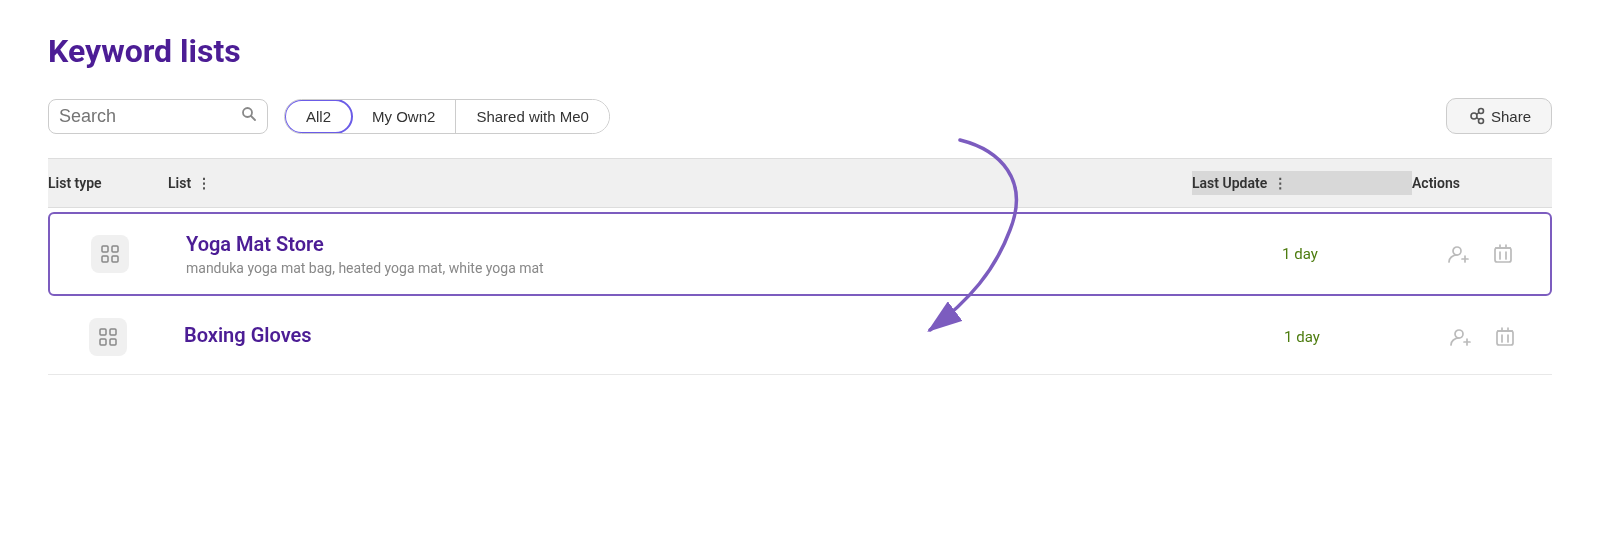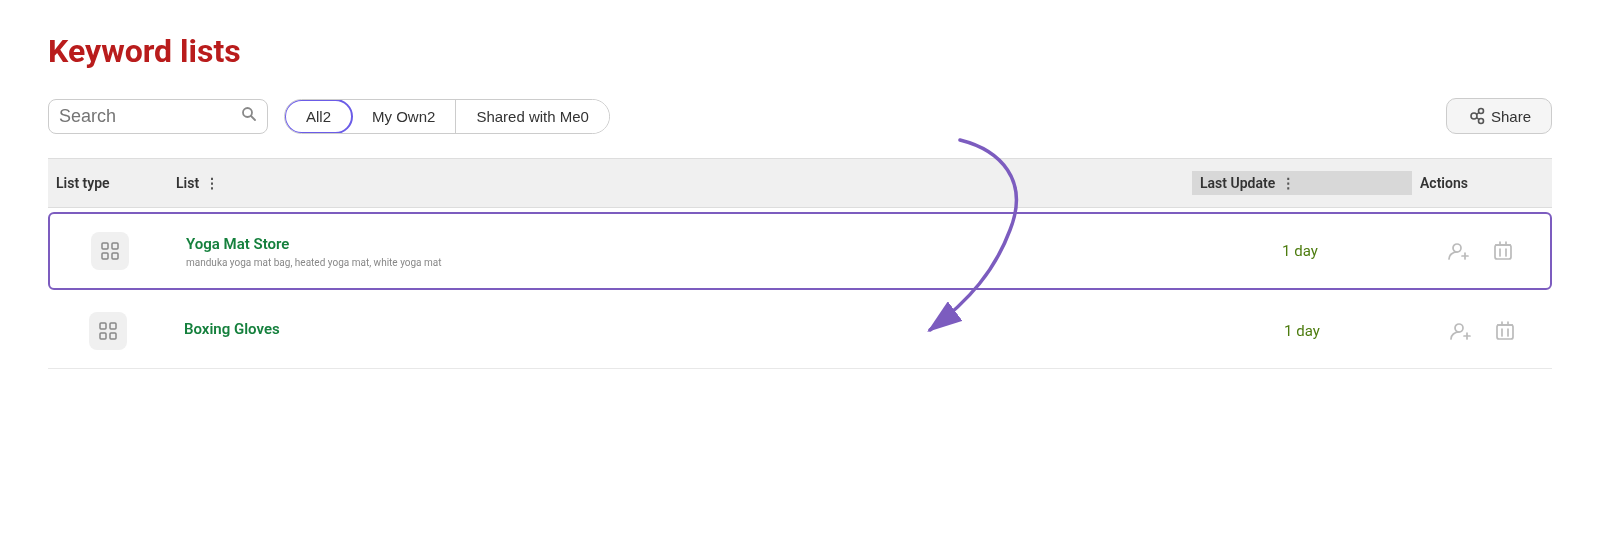--- a/index.html
+++ b/index.html
@@ -12,21 +12,21 @@
       overflow: hidden;
     }
 
     .page {
       padding: 32px 48px;
     }
 
     .page-title {
       font-size: 32px;
       font-weight: 700;
-      color: #b91c1c;
+      color: #4c1d95;
       margin-bottom: 28px;
     }
 
     .toolbar {
       display: flex;
       align-items: center;
       justify-content: space-between;
       margin-bottom: 24px;
     }
 
@@ -121,21 +121,21 @@
       background: #f0f0f0;
       border-top: 1.5px solid #ddd;
       border-bottom: 1.5px solid #ddd;
       padding: 12px 0;
     }
 
     .col-header {
       font-size: 14px;
       font-weight: 600;
       color: #333;
-      padding: 4px 8px;
+      padding: 4px 0;
       display: flex;
       align-items: center;
       gap: 6px;
     }
 
     .col-header.last-update {
       background: #d8d8d8;
       border-radius: 0;
     }
 
@@ -169,29 +169,29 @@
       justify-content: center;
       color: #888;
       font-size: 18px;
     }
 
     .list-cell {
       padding: 0 16px;
     }
 
     .list-name {
-      font-size: 15px;
+      font-size: 20px;
       font-weight: 600;
-      color: #15803d;
+      color: #4c1d95;
       margin-bottom: 4px;
       cursor: pointer;
     }
 
     .list-keywords {
-      font-size: 10px;
+      font-size: 14px;
       color: #888;
     }
 
     .last-update-cell {
       font-size: 15px;
       color: #4d7c0f;
       text-align: center;
     }
 
     .actions-cell {

